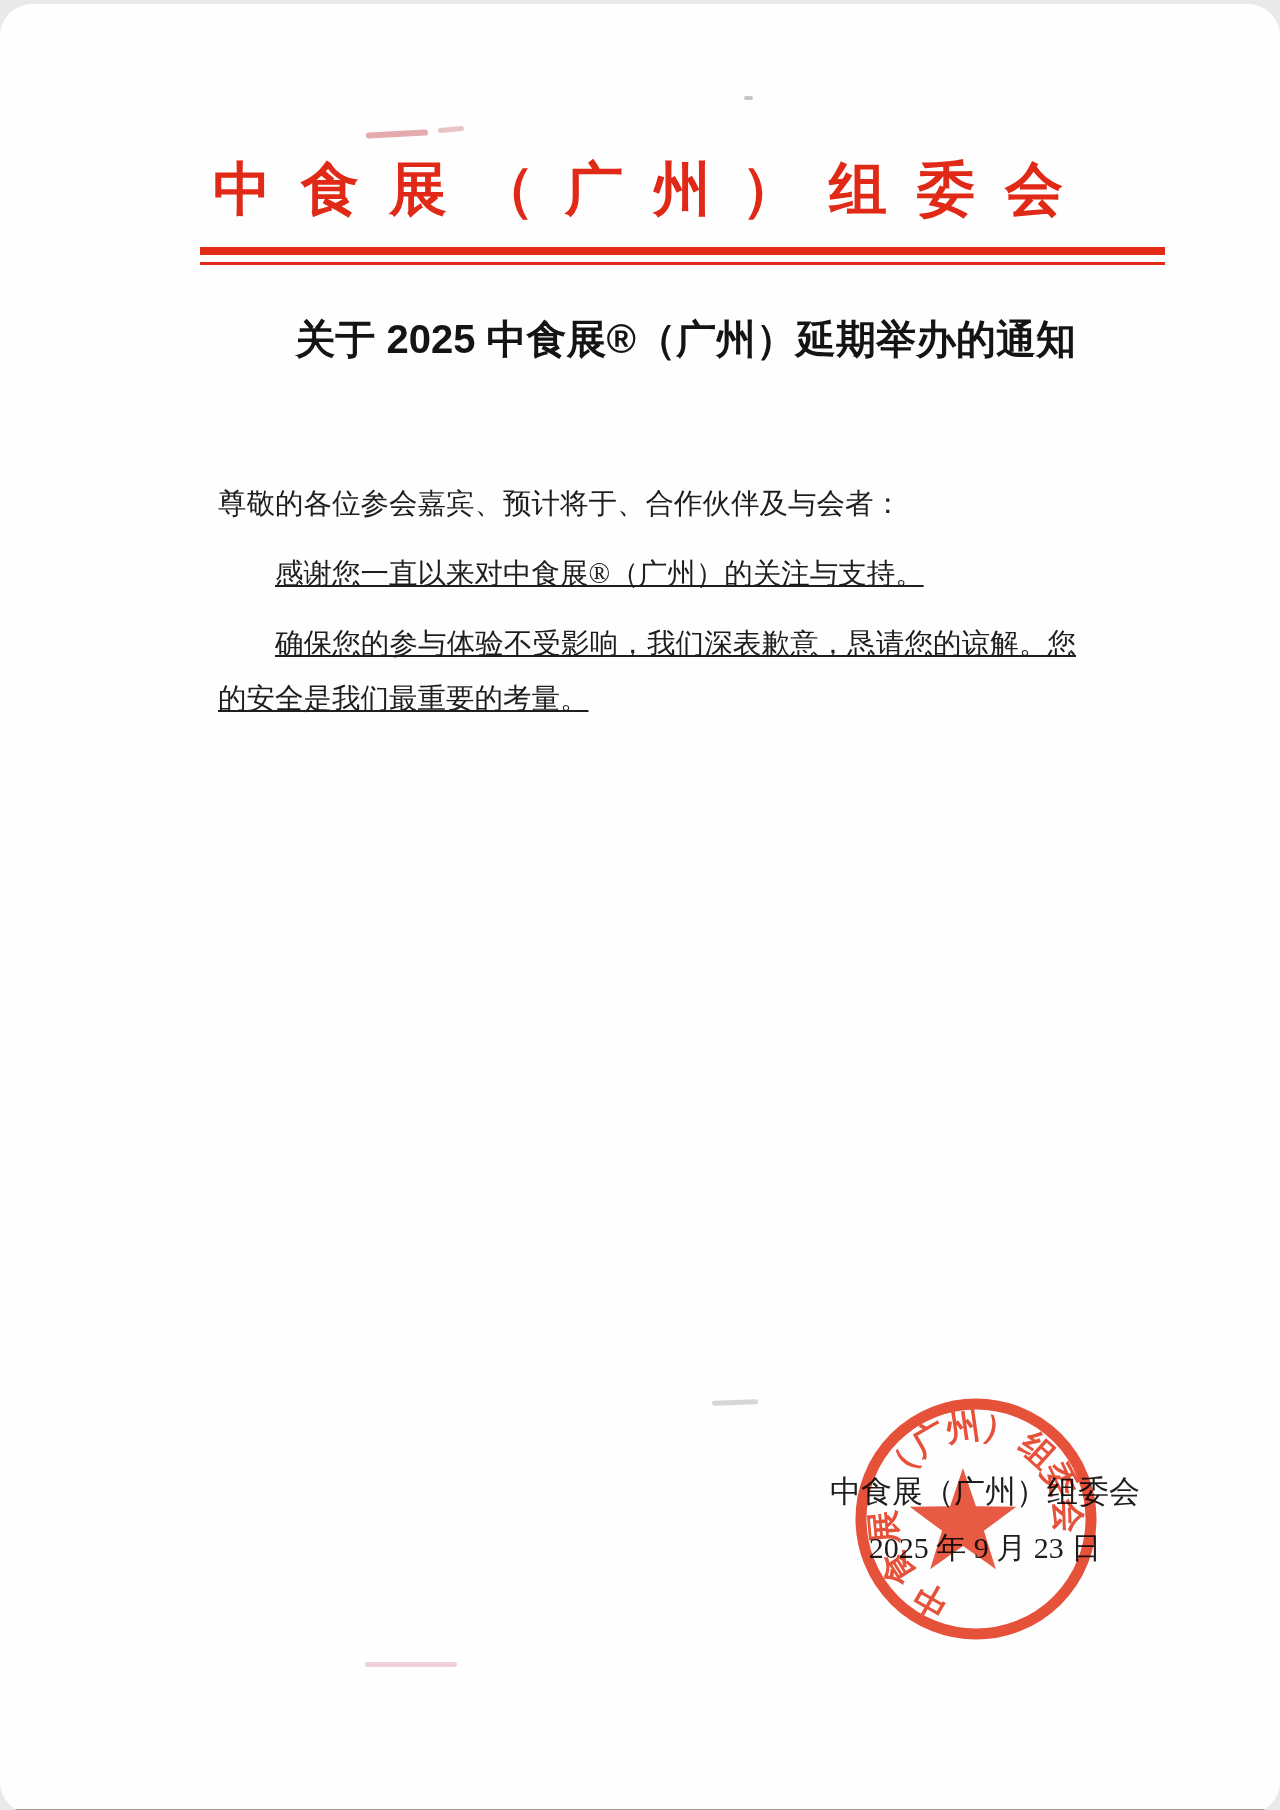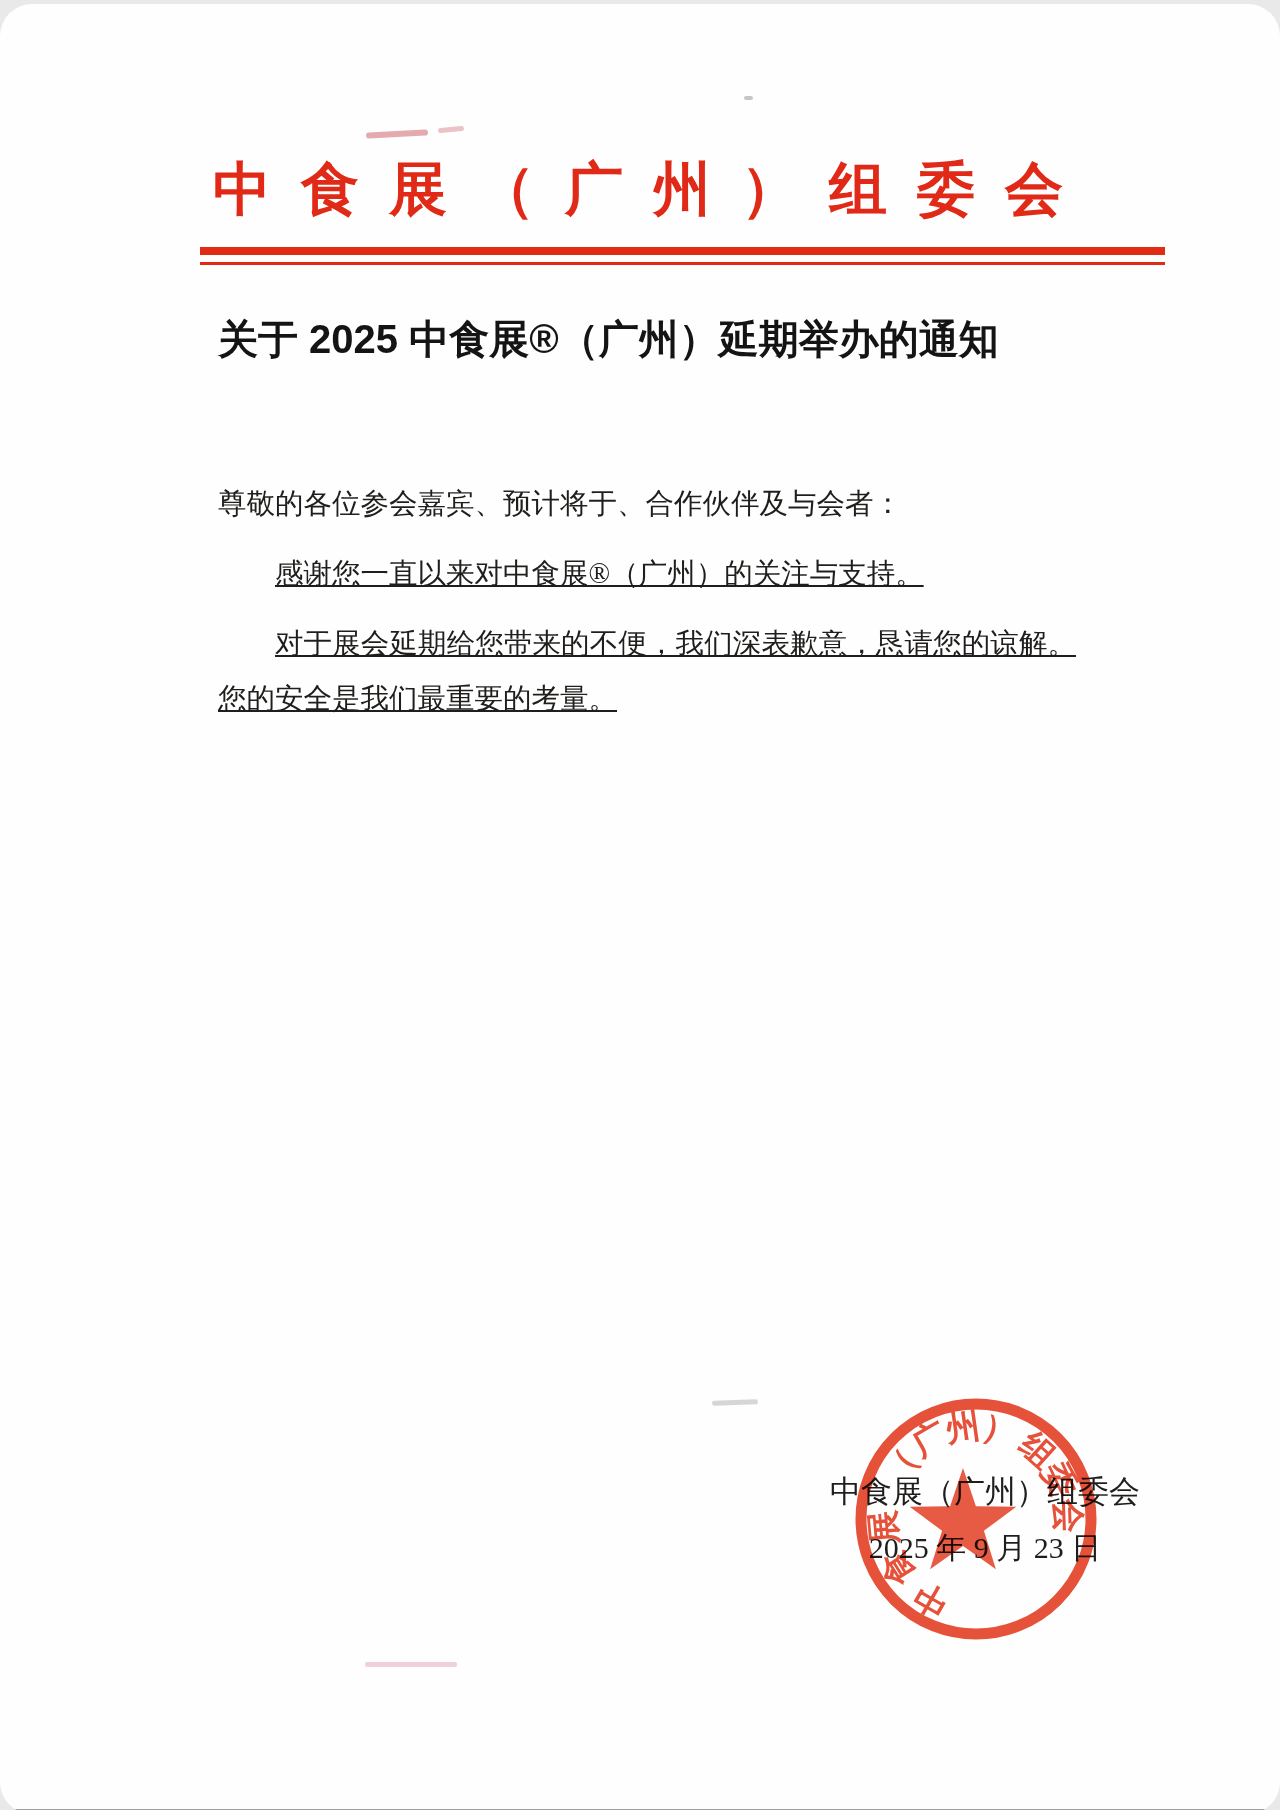--- a/index.html
+++ b/index.html
@@ -23,21 +23,21 @@
     font-size:58px;line-height:72px;
     letter-spacing:30px;
     color:#e02916;
   }
   .rule{position:absolute;left:200px;width:965px;background:#e22b15;}
   .rule.thick{top:243px;height:8px;}
   .rule.thin{top:258px;height:3px;}
   
   .title{
     position:absolute;top:304px;left:218px;width:858px;margin:0;
-    text-align:left;
+    text-align:right;
     font-family:"Liberation Sans","DejaVu Sans",sans-serif;
     font-weight:bold;
     font-size:40px;line-height:62px;
     color:#141414;
   }
   
   .body{
     position:absolute;top:472px;left:218px;width:858px;
     font-size:28.5px;line-height:55px;
     text-align:justify;
@@ -76,21 +76,21 @@
 
   <div class="org-header">中食展（广州）组委会</div>
   <div class="rule thick"></div>
   <div class="rule thin"></div>
 
   <h1 class="title">关于 2025 中食展®（广州）延期举办的通知</h1>
 
   <div class="body">
     <p class="salutation">尊敬的各位参会嘉宾、预计将于、合作伙伴及与会者：</p>
     <p class="para">感谢您一直以来对中食展®（广州）的关注与支持。</p>
-    <p class="para">对于展会延期给您带来的不便，我们深表歉意，恳请您的谅解。您的安全是我们最重要的考量。</p>
+    <p class="para">确保您的参与体验不受影响，我们深表歉意，恳请您的谅解。您的安全是我们最重要的考量。</p>
   </div>
 
   <div class="signature">
     <div class="sig-org">中食展（广州）组委会</div>
     <div class="sig-date">2025 年 9 月 23 日</div>
   </div>
 
   <svg class="stamp" viewBox="0 0 252 252">
     <circle cx="126" cy="126" r="115" fill="none" stroke="#e6432b" stroke-width="11"></circle>
     <polygon fill="#e6432b" fill-opacity="0.95" points="113,75 125.9,113.2 166.3,113.7 133.9,137.8 145.9,176.3 113,153 80.1,176.3 92.1,137.8 59.7,113.7 100.1,113.2"></polygon>

